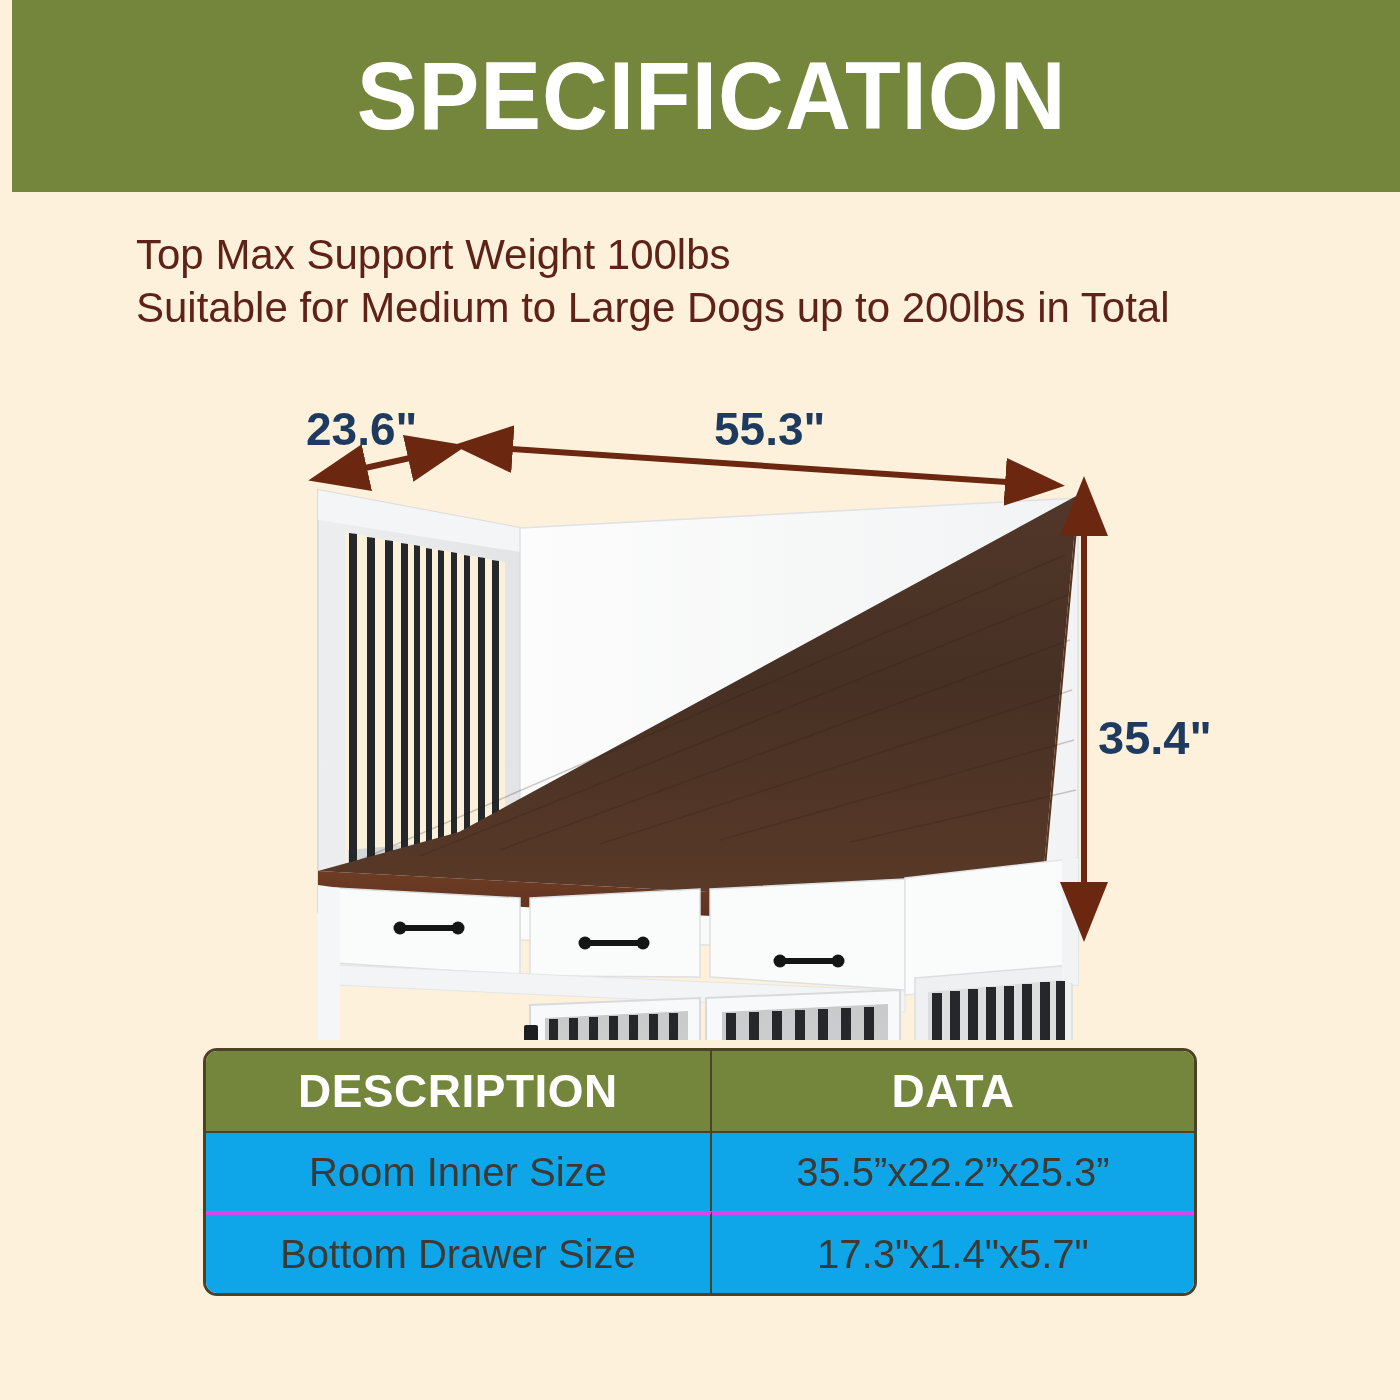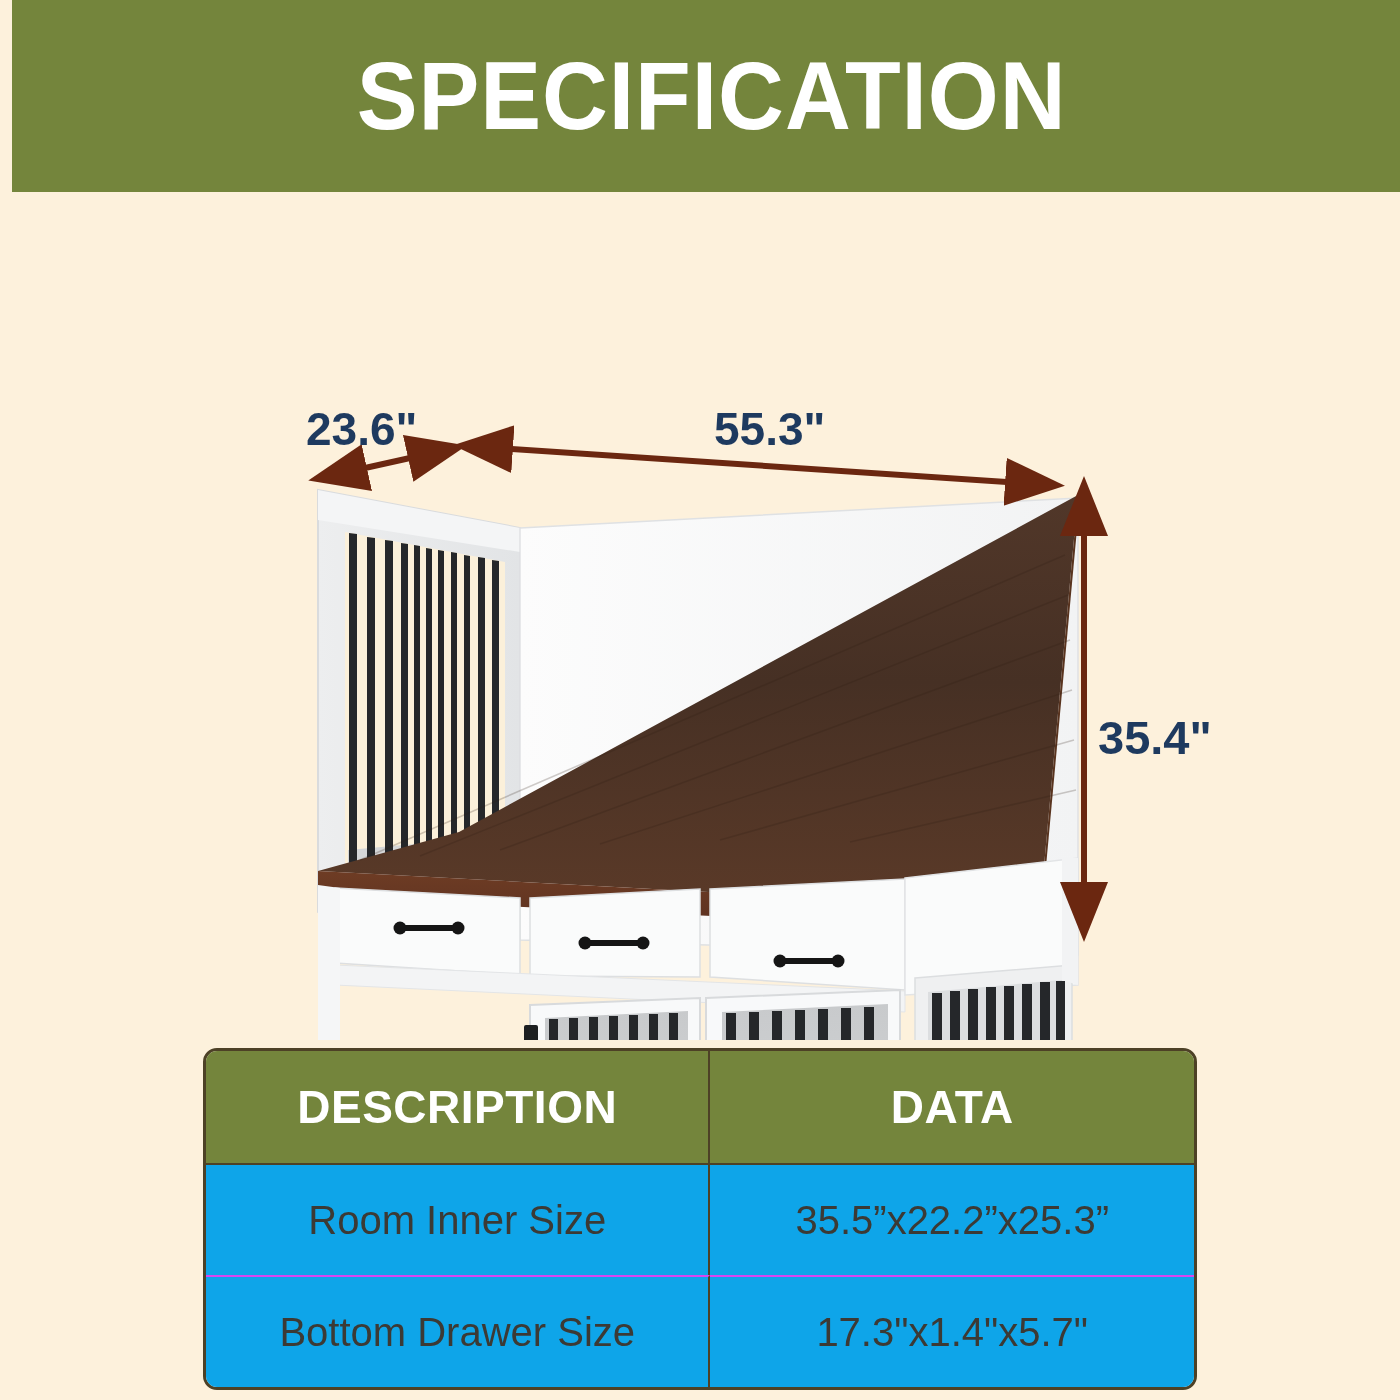--- a/index.html
+++ b/index.html
@@ -102,21 +102,21 @@
     top: 1048px;
     width: 994px;
     border-collapse: separate;
     border-spacing: 0;
     border: 3px solid #4D4126;
     border-radius: 14px;
     overflow: hidden;
     background: #FAF2E9;
   }
   .spec-table th, .spec-table td {
-    padding: 16px;
+    padding: 0;
     margin: 0;
     text-align: center;
     vertical-align: middle;
   }
   .spec-table thead th {
     background: #74853C;
     color: #FFFFFF;
     height: 80px;
     font-family: "Liberation Sans Narrow", "Liberation Sans", sans-serif;
     font-size: 46px;
@@ -127,31 +127,33 @@
   .spec-table thead th.col-data { width: 486px; }
   .spec-table tbody td {
     height: 78px;
     background: #0ea5e9;
     color: #3C3A35;
     font-family: "Liberation Sans Narrow", "Liberation Sans", sans-serif;
     font-size: 40px;
     font-weight: normal;
   }
   .spec-table tbody tr td.col-desc { border-right: 2px solid #4D4126; }
-  .spec-table tbody tr + tr td { border-top: 2px solid #d946ef; }
+  .spec-table tbody tr + tr td { border-top: 4px solid #d946ef; }
   .spec-table thead th { border-bottom: 2px solid #4D4126; }
 </style>
 </head>
 <body>
 
 <div class="header-banner">
   <div class="header-title">SPECIFICATION</div>
 </div>
 
 <div class="subtitle-block">
+  <div class="subtitle-line">Top Max Support Weight 100lbs</div>
+  <div class="subtitle-line">Suitable for Medium to Large Dogs up to 200lbs in Total</div>
 </div>
 
 <div class="stage">
 
   <svg class="furniture" viewBox="0 0 1400 660">
     <defs>
       <linearGradient id="woodTop" x1="0" y1="0" x2="0" y2="1">
         <stop offset="0%" stop-color="#513729"></stop>
         <stop offset="45%" stop-color="#463024"></stop>
         <stop offset="100%" stop-color="#5B3A28"></stop>

